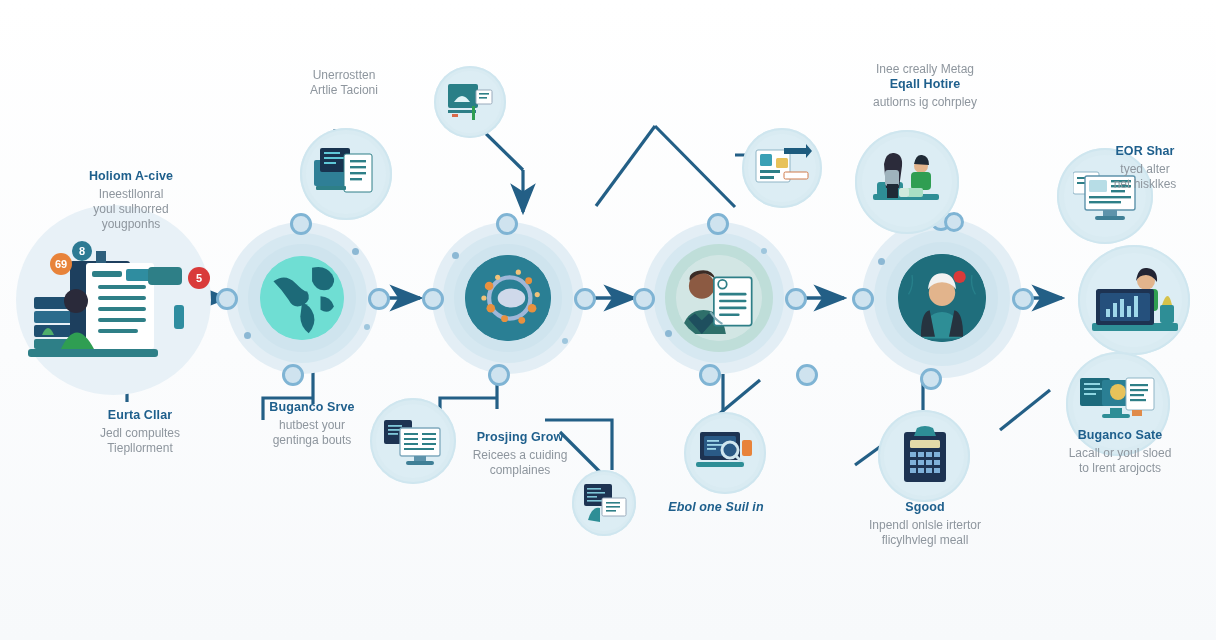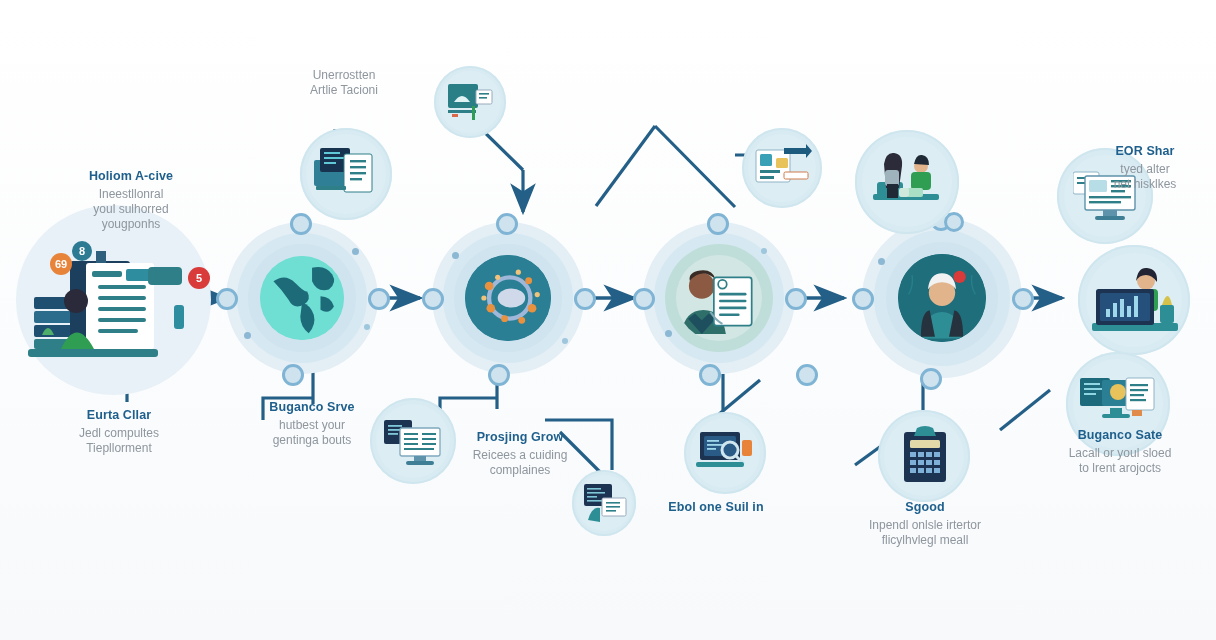--- a/index.html
+++ b/index.html
@@ -480,46 +480,51 @@
 yougponhs</div>
   </div>
 
   <div class="callout" style="left:274px;top:68px;width:140px;">
     <div class="s" style="white-space:pre-line;">Unerrostten
 Artlie Tacioni</div>
   </div>
 
 
 
+  <div class="callout" style="left:840px;top:62px;width:170px;">
+    <div class="s">Inee creally Metag</div>
+    <div class="t">Eqall Hotire</div>
+    <div class="s">autlorns ig cohrpley</div>
+  </div>
 
   <div class="callout" style="left:1080px;top:144px;width:130px;">
     <div class="t">EOR Shar</div>
     <div class="s" style="white-space:pre-line;">tyed alter
 net hisklkes</div>
   </div>
 
-  <div class="callout" style="left:34px;top:408px;width:170px;">
+  <div class="callout" style="left:55px;top:408px;width:170px;">
     <div class="t">Eurta Cllar</div>
     <div class="s" style="white-space:pre-line;">Jedl compultes
 Tiepllorment</div>
   </div>
 
   <div class="callout" style="left:232px;top:400px;width:160px;">
     <div class="t">Buganco Srve</div>
     <div class="s" style="white-space:pre-line;">hutbest your
 gentinga bouts</div>
   </div>
 
   <div class="callout" style="left:440px;top:430px;width:160px;">
     <div class="t">Prosjing Grow</div>
     <div class="s" style="white-space:pre-line;">Reicees a cuiding
 complaines</div>
   </div>
 
-  <div class="callout" style="left:626px;top:500px;width:180px;">
+  <div class="callout" style="left:626px;top:500px;width:180px;font-style:italic;">
     <div class="t">Ebol one Suil in</div>
   </div>
 
   <div class="callout" style="left:830px;top:500px;width:190px;">
     <div class="t">Sgood</div>
     <div class="s" style="white-space:pre-line;">Inpendl onlsle irtertor
 flicylhvlegl meall</div>
   </div>
 
   <div class="callout" style="left:1030px;top:428px;width:180px;">

